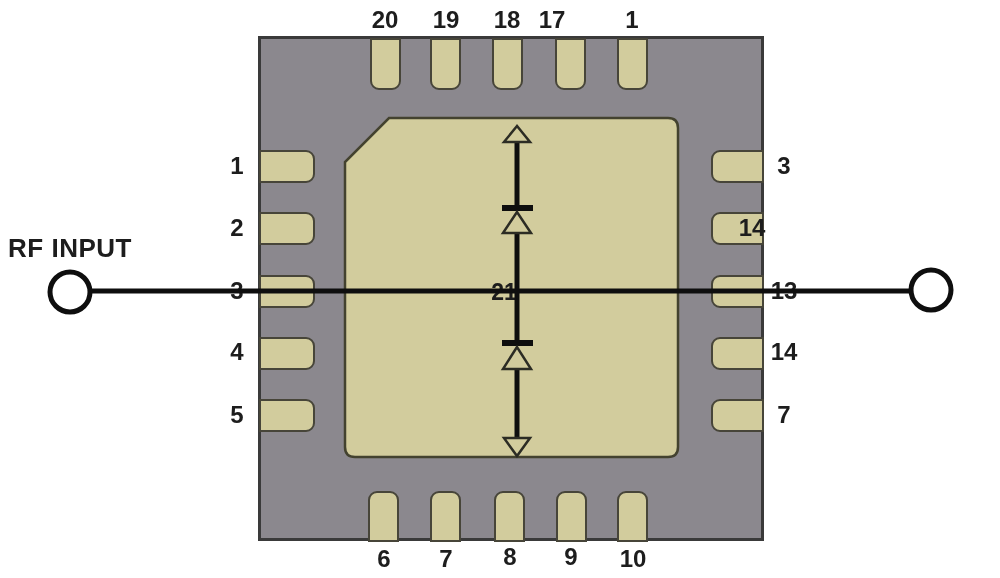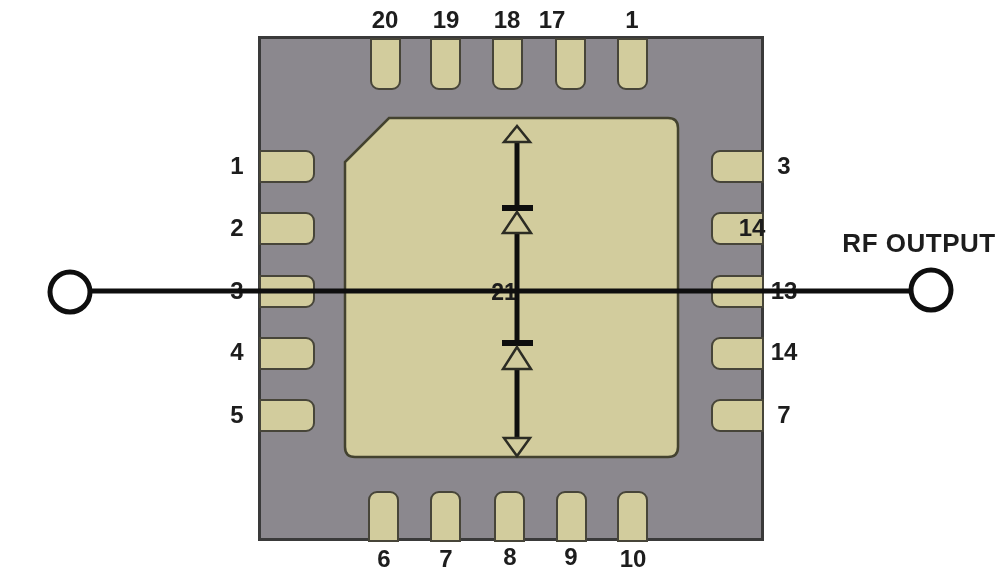--- a/index.html
+++ b/index.html
@@ -103,21 +103,21 @@
   <span class="lbl" style="left:237px;top:415px">5</span>
 
   <span class="lbl" style="left:784px;top:166px">3</span>
   <span class="lbl" style="left:752px;top:228px">14</span>
   <span class="lbl" style="left:784px;top:291px">13</span>
   <span class="lbl" style="left:784px;top:352px">14</span>
   <span class="lbl" style="left:784px;top:415px">7</span>
 
   <span class="lbl lbl-center" style="left:504px;top:292px">21</span>
 
-  <span class="lbl lbl-port" style="left:919px;top:243px">RF OUTPUT</span>
+  <span class="lbl lbl-port" style="left:70px;top:248px">RF INPUT</span>
 
   <svg class="layer wire-layer" width="1000" height="578" viewBox="0 0 1000 578">
 
     <line x1="90" y1="291" x2="911" y2="291" stroke="#0e0e0e" stroke-width="5"></line>
 
     <line x1="517" y1="140" x2="517" y2="206" stroke="#0e0e0e" stroke-width="5"></line>
     <line x1="517" y1="232" x2="517" y2="341" stroke="#0e0e0e" stroke-width="5"></line>
     <line x1="517" y1="369" x2="517" y2="440" stroke="#0e0e0e" stroke-width="5"></line>
 
     <g>

